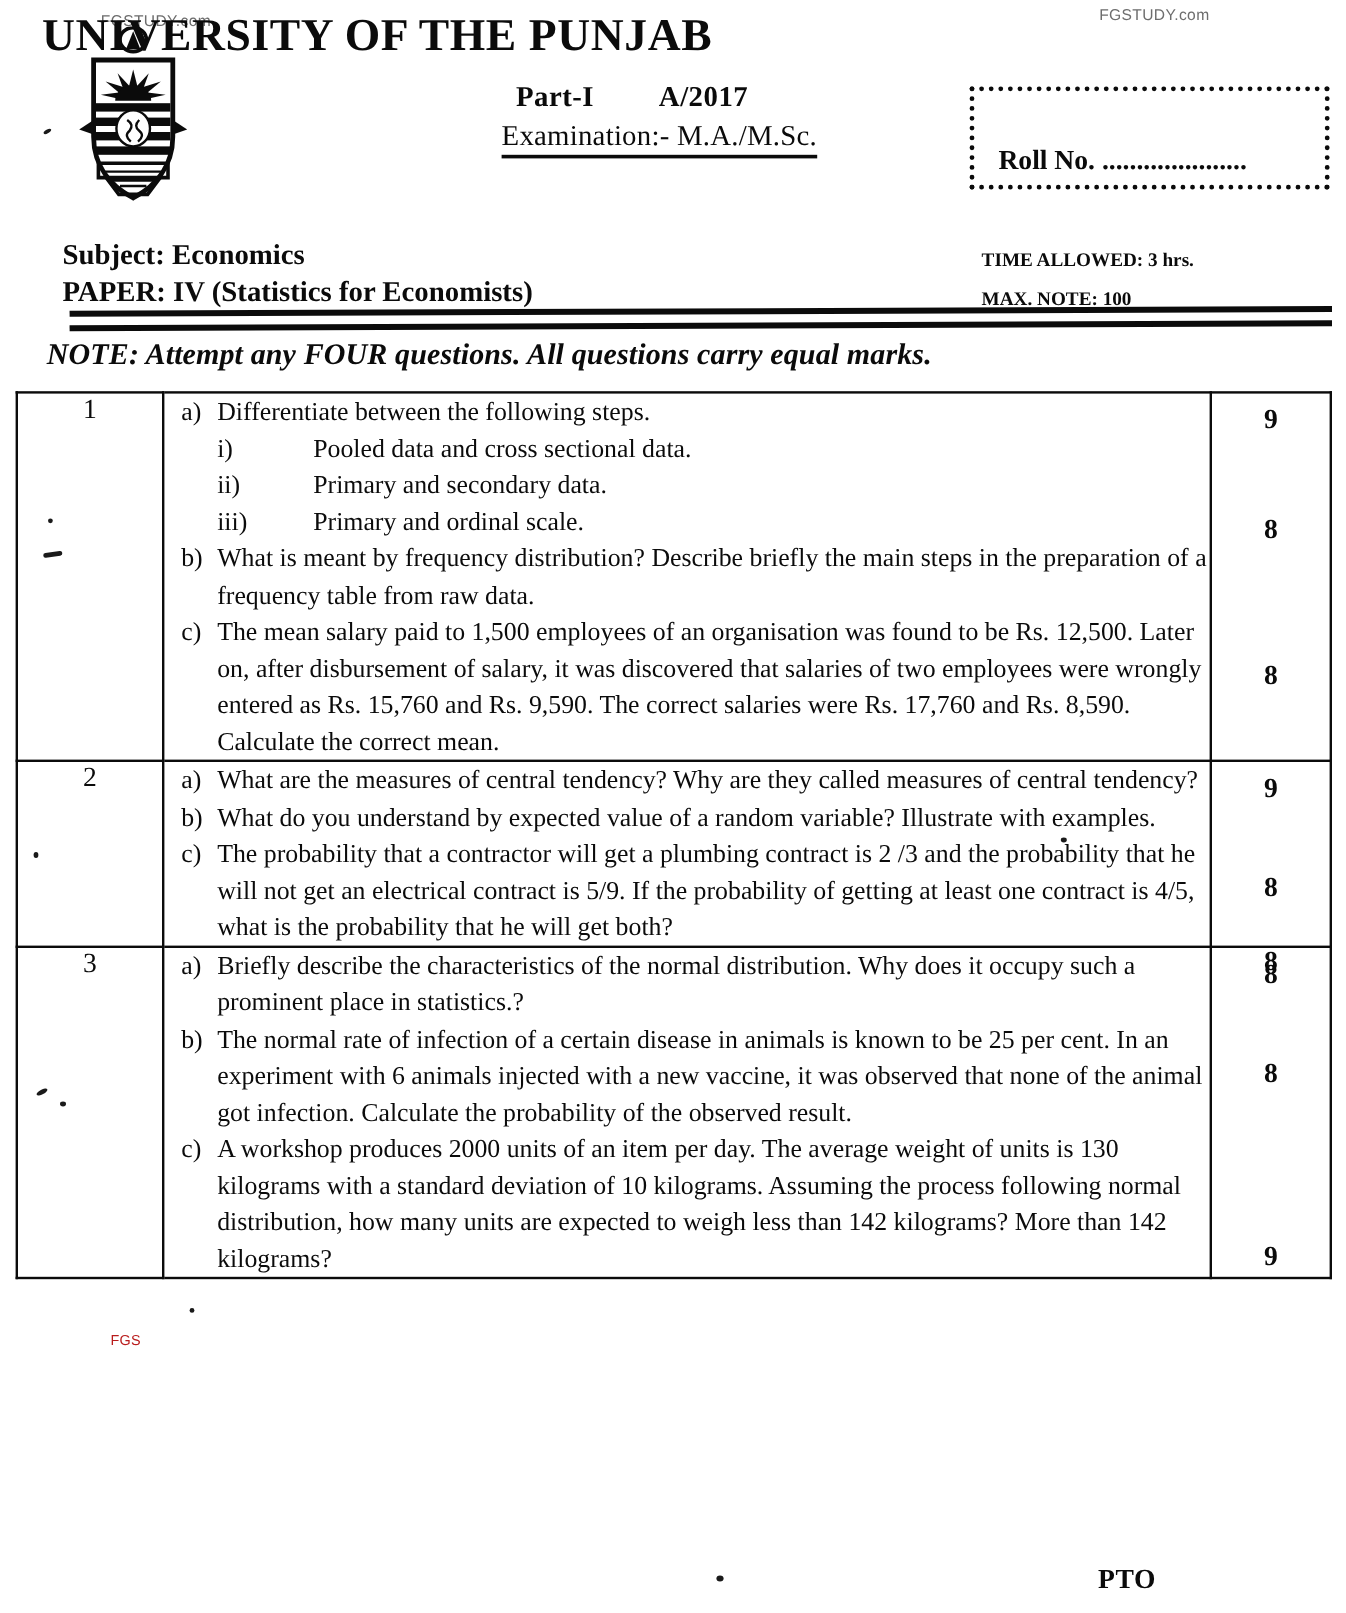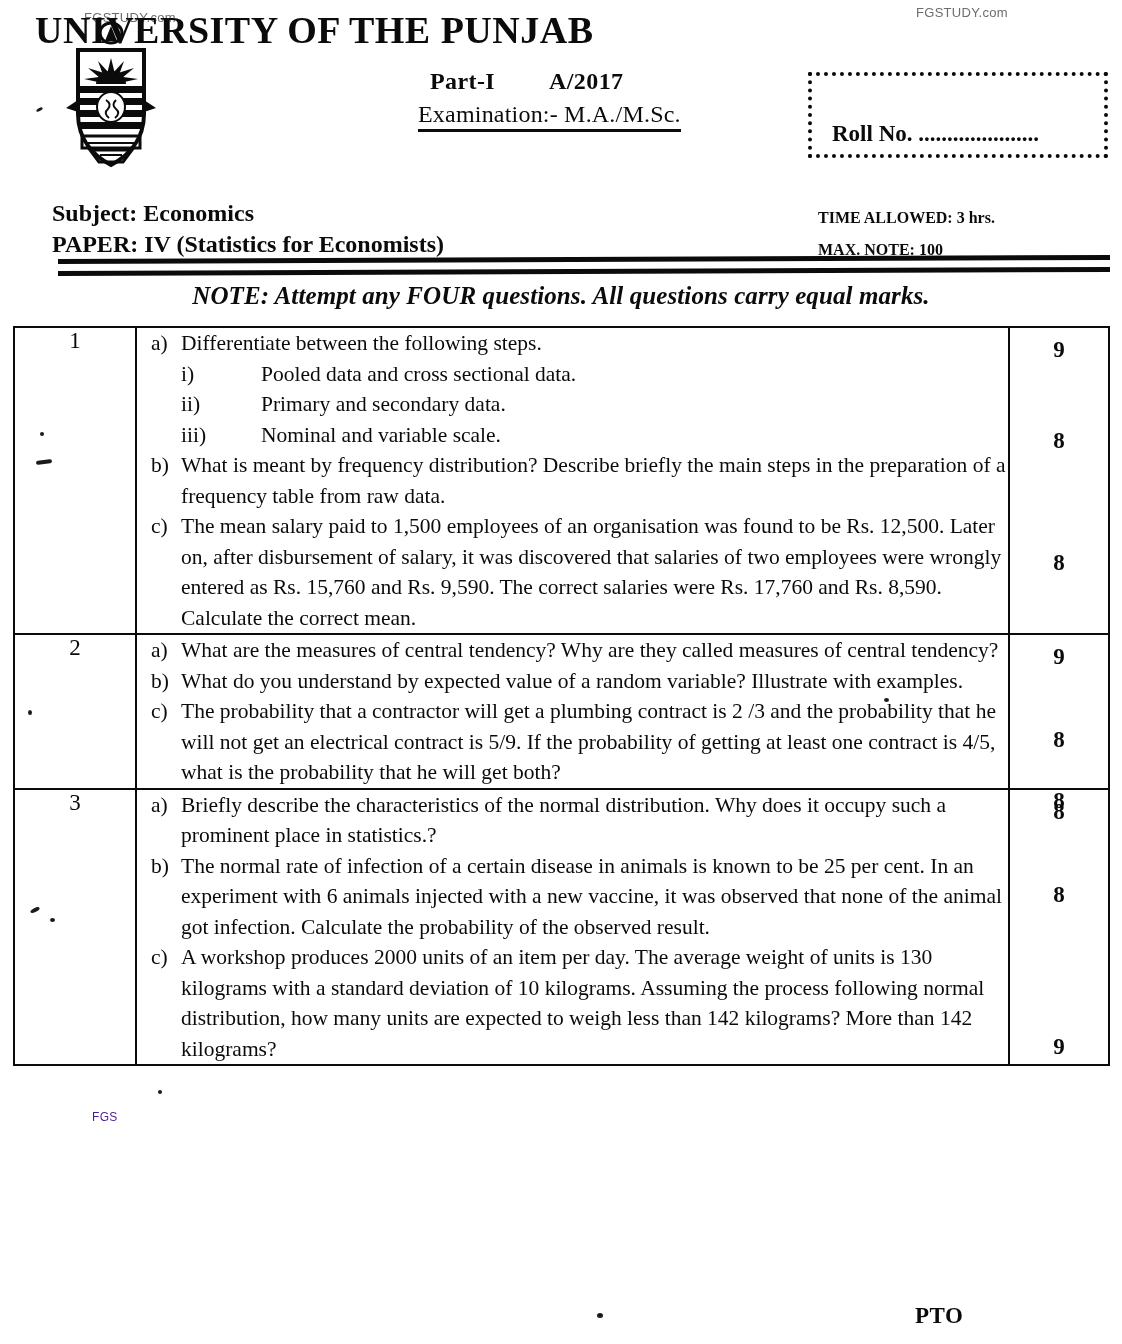--- a/index.html
+++ b/index.html
@@ -20,21 +20,21 @@
   .wm {
     position: absolute;
     font-family: Liberation Sans, sans-serif;
     color: #6d6d6d;
     letter-spacing: .3px;
     white-space: nowrap;
     user-select: none;
   }
   .wm-left  { left: 84px;  top: 10px;  font-size: 13px; }
   .wm-right { left: 916px; top: 5px;   font-size: 13px; }
-  .wm-mid   { left: 92px;  top: 1110px;font-size: 12px; color: #4c1d95; }
+  .wm-mid   { left: 92px;  top: 1110px;font-size: 12px; color: #b91c1c; }
 
   
   .crest {
     position: absolute;
     left: 62px;
     top: 22px;
     width: 98px;
     height: 160px;
   }
   .crest svg { display: block; width: 100%; height: 100%; }
@@ -118,25 +118,26 @@
     transform-origin: left center;
   }
   .rule1 { top: 259px; transform: rotate(-0.22deg); }
   .rule2 { top: 271px; transform: rotate(-0.22deg); }
 
   
   .note {
     position: absolute;
     left: 0; right: 0;
     top: 282px;
-    text-align: center;
+    text-align: left;
     font-size: 25px;
     font-weight: bold;
     font-style: italic;
     letter-spacing: .1px;
+    padding-left: 39px;
   }
 
   
   .qtable {
     position: absolute;
     left: 13px;
     top: 326px;
     width: 1097px;
     border-collapse: collapse;
     table-layout: fixed;
@@ -310,21 +311,21 @@
           <li>
             <span class="sub-lbl">i)</span>
             <span class="sub-txt">Pooled data and cross sectional data.</span>
           </li>
           <li>
             <span class="sub-lbl">ii)</span>
             <span class="sub-txt">Primary and secondary data.</span>
           </li>
           <li>
             <span class="sub-lbl">iii)</span>
-            <span class="sub-txt">Nominal and variable scale.</span>
+            <span class="sub-txt">Primary and ordinal scale.</span>
           </li>
         </ul>
 
         <div class="part">
           <div class="part-lbl">b)</div>
           <div class="part-txt">What is meant by frequency distribution? Describe briefly the main steps in the preparation of a frequency table from raw data.</div>
         </div>
 
         <div class="part">
           <div class="part-lbl">c)</div>

